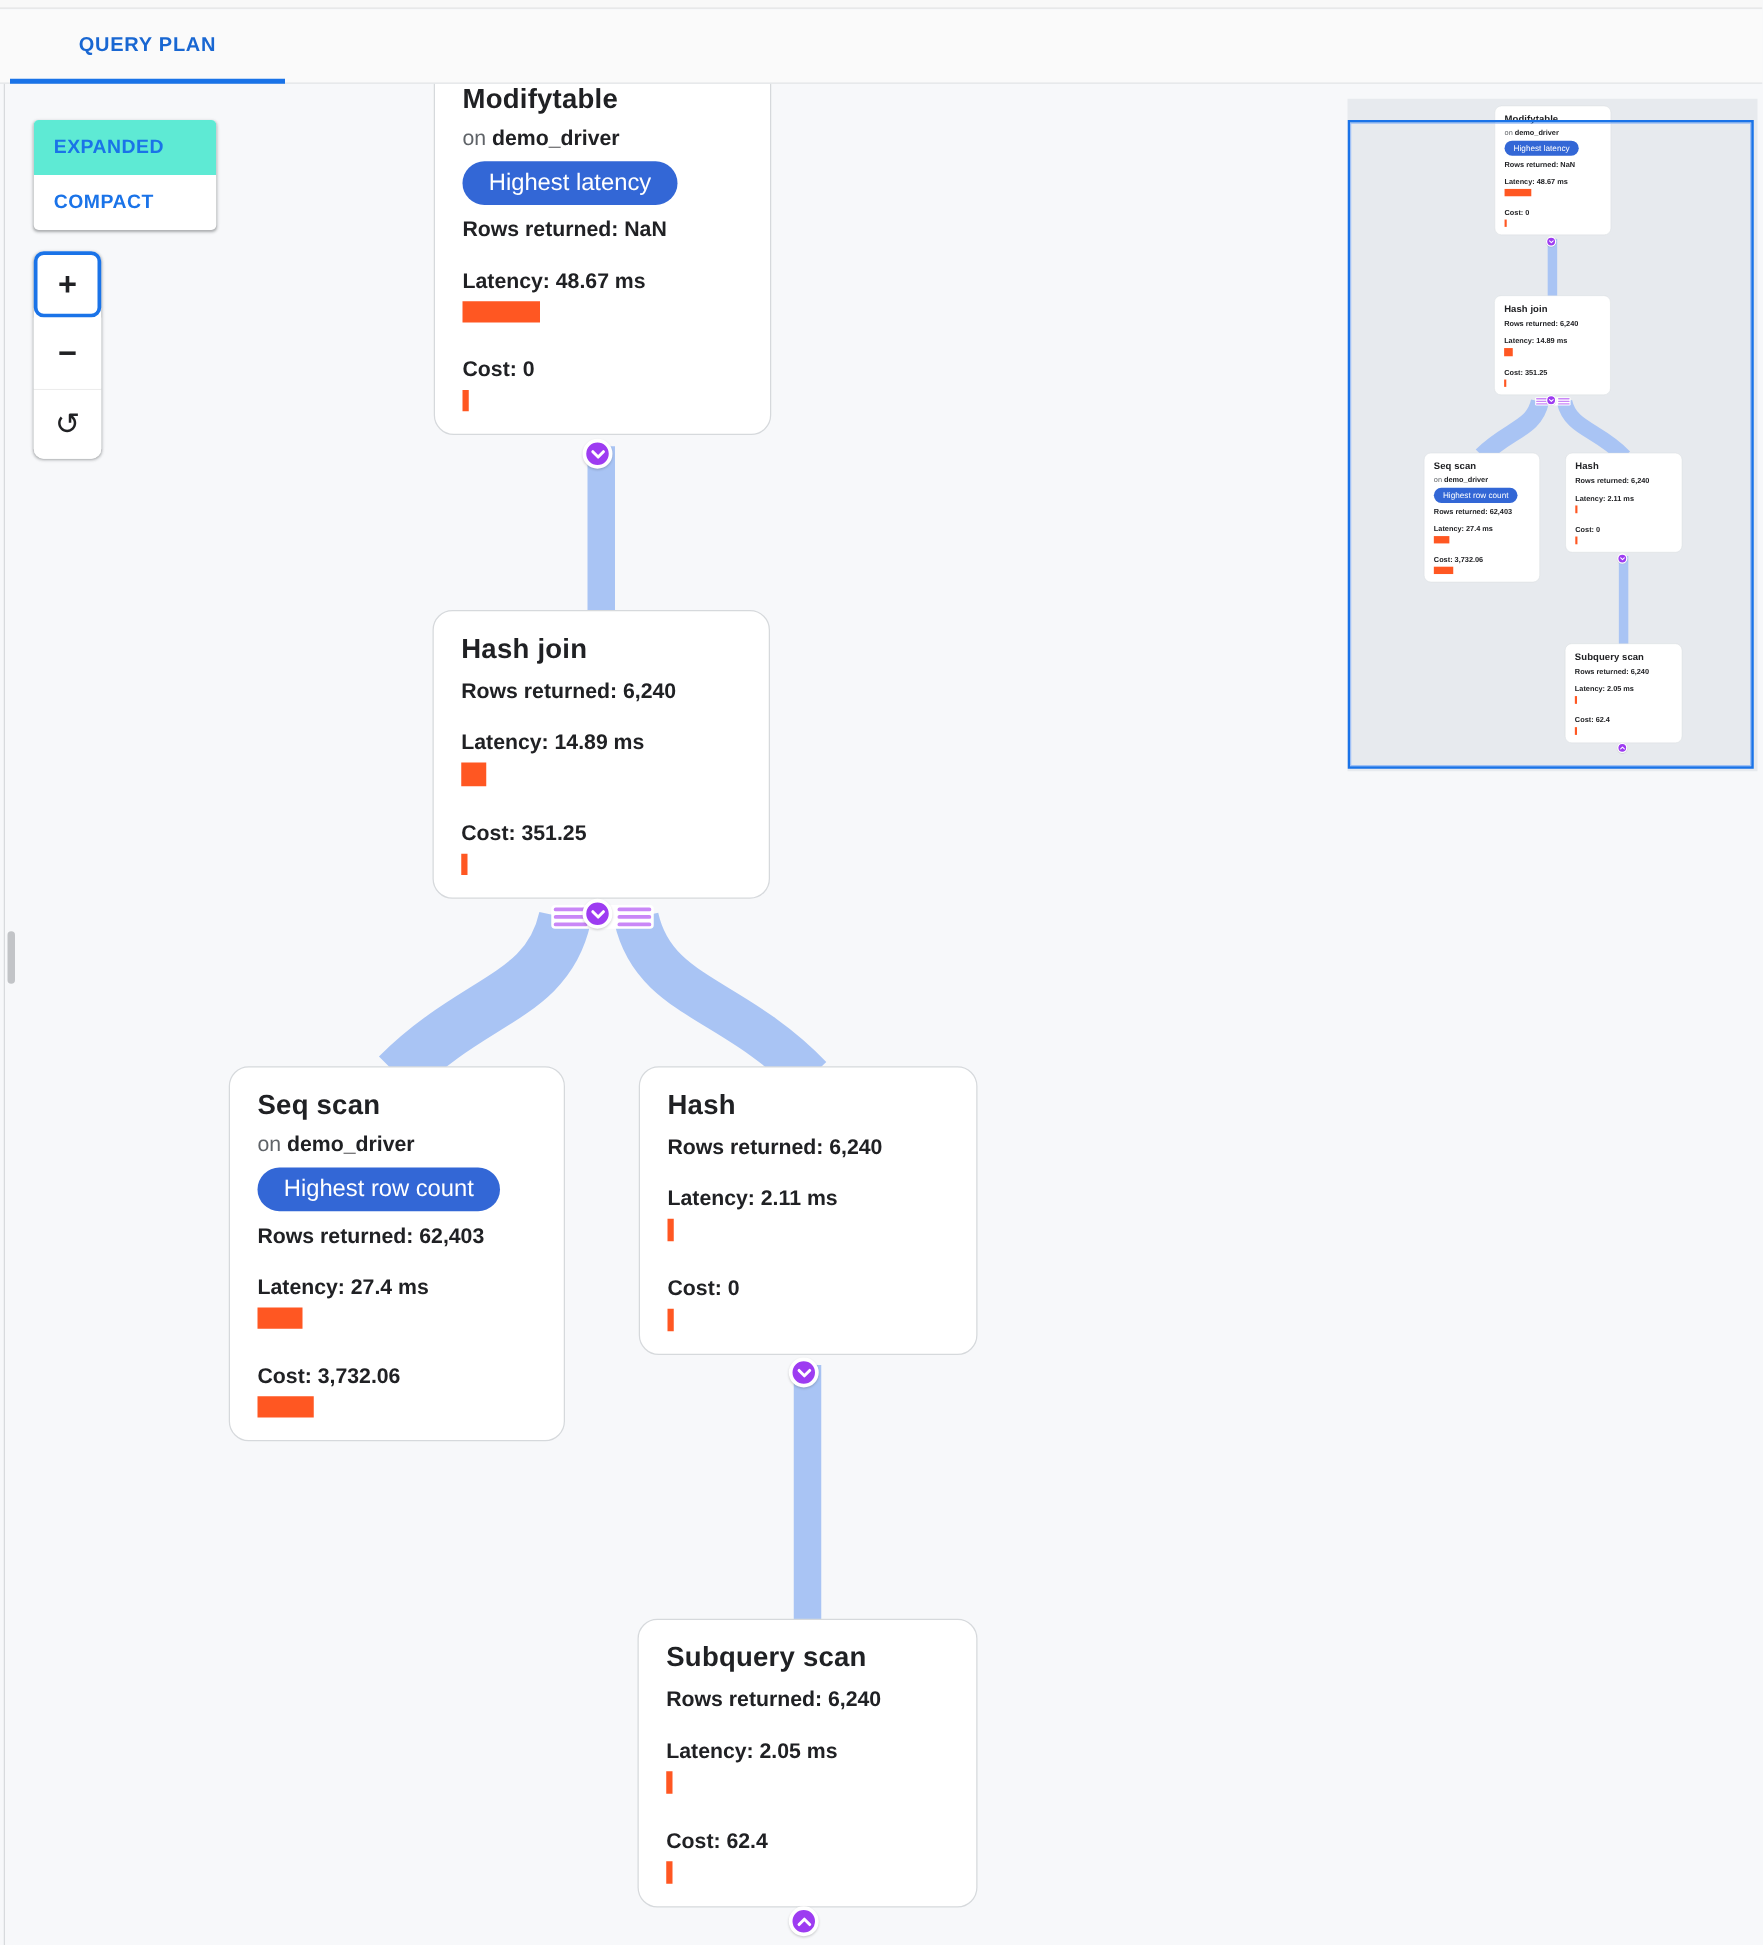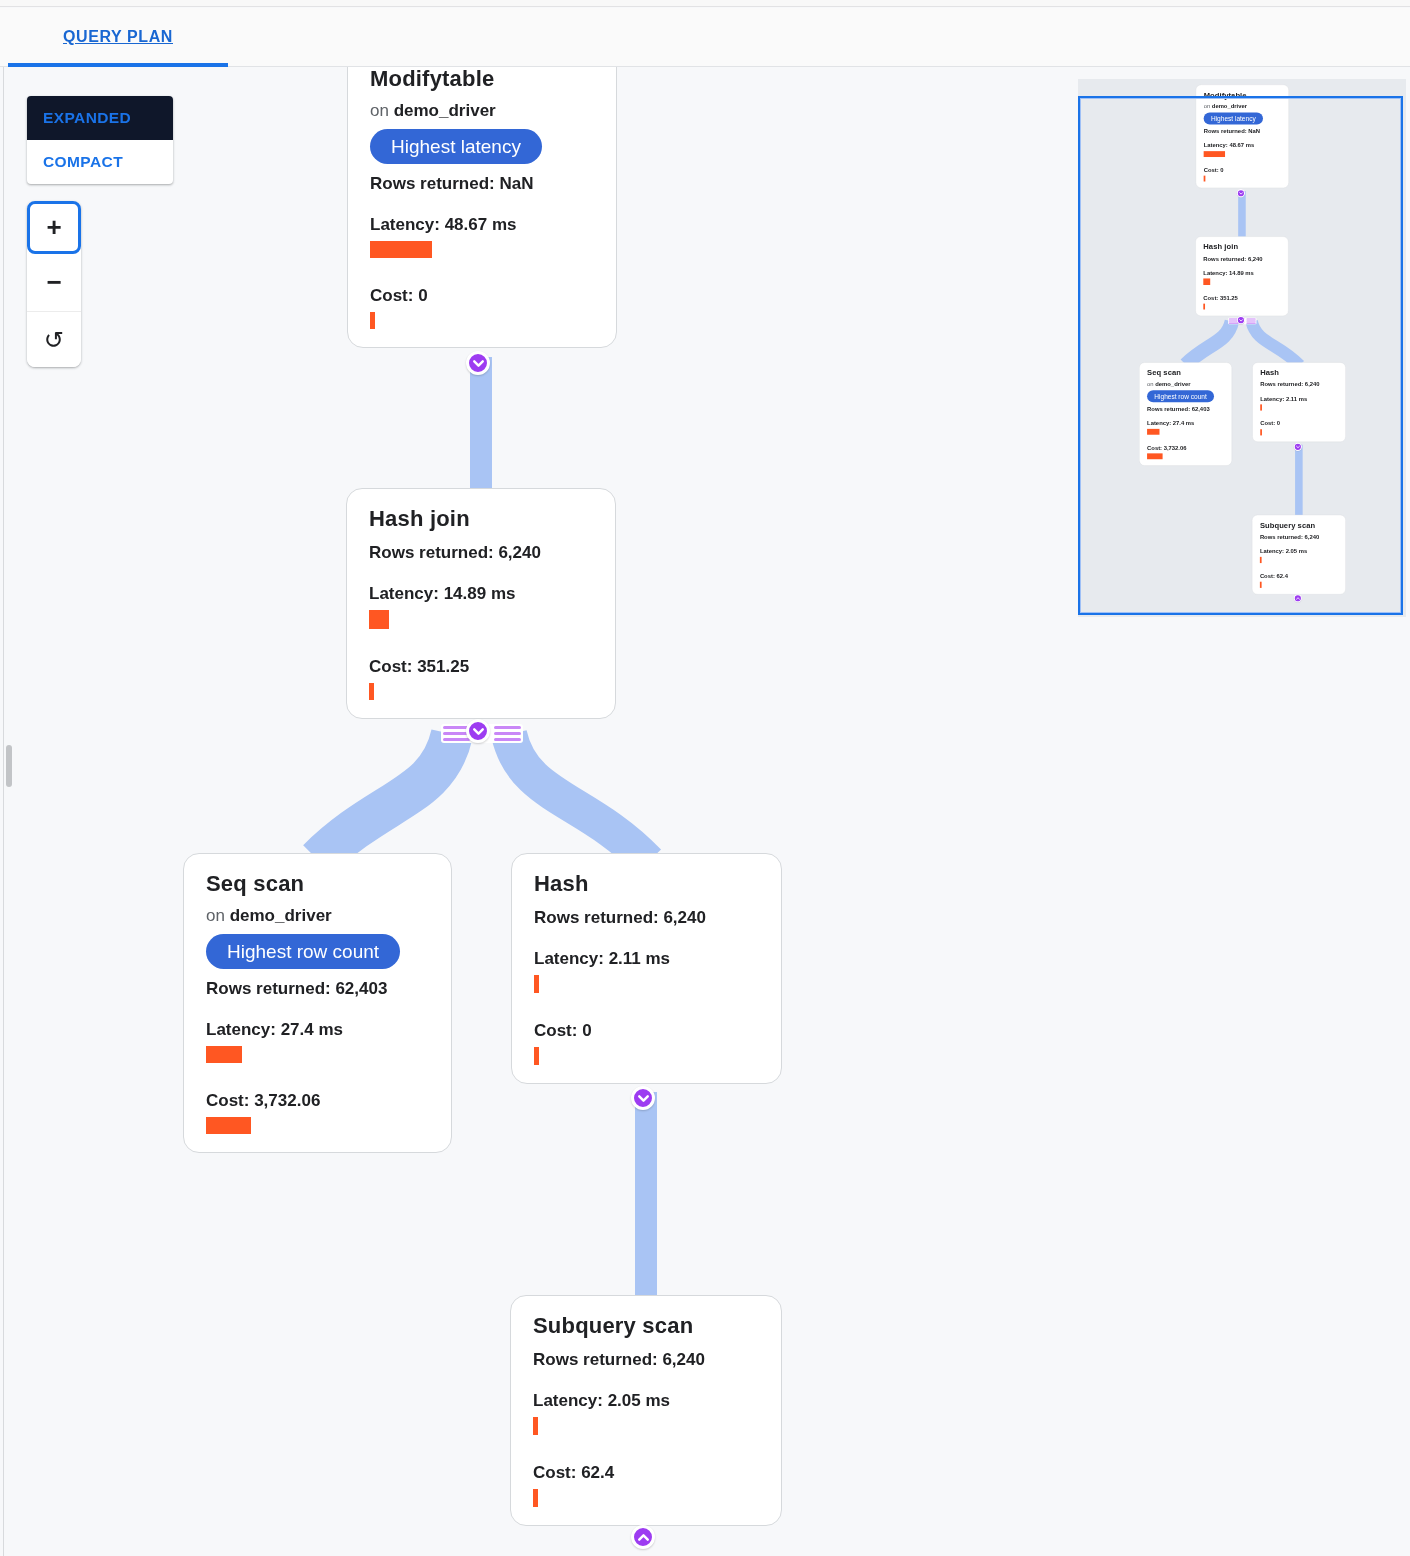--- a/index.html
+++ b/index.html
@@ -20,21 +20,21 @@
   }
   .tabbar {
     position:absolute; top:8px; left:0; right:0; height:59px;
     background:#fafafa; border-bottom:1px solid #e1e3e6; z-index:5;
     display:flex;
   }
   .tab {
     position:relative; height:100%; display:flex; align-items:center; justify-content:center;
     font-size:16px; font-weight:700; letter-spacing:.6px; color:#5f6368; cursor:pointer;
   }
-  .tab.t1 { width:220px; margin-left:8px; color:#1967d2;text-decoration:underline; }
+  .tab.t1 { width:220px; margin-left:8px; color:#1967d2; }
   .tab.t2 { width:218px; }
   .tab-underline {
     position:absolute; left:0; right:0; bottom:-1px; height:4px; background:#1a73e8;
   }
 
   
   .left-line { position:absolute; left:3px; top:9px; bottom:0; width:1px; background:#d8dadd; z-index:4; }
   .scroll-thumb {
     position:absolute; left:6px; top:745px; width:6px; height:42px;
     background:#c2c4c7; border-radius:3px; z-index:6;
@@ -43,21 +43,21 @@
   
   .view-toggle {
     position:absolute; left:27px; top:96px; width:146px; z-index:6;
     background:#fff; border-radius:4px; overflow:hidden;
     box-shadow:0 1px 2px rgba(60,64,67,.3), 0 1px 3px rgba(60,64,67,.15);
   }
   .view-toggle .opt {
     height:44px; display:flex; align-items:center; padding-left:16px;
     font-size:15.5px; font-weight:700; letter-spacing:.4px; color:#1a73e8; cursor:pointer;
   }
-  .view-toggle .opt.selected { background:#0f172a; }
+  .view-toggle .opt.selected { background:#5eead4; }
 
   
   .zoom-stack {
     position:absolute; left:27px; top:201px; width:54px; z-index:6;
     background:#fff; border-radius:8px;
     box-shadow:0 1px 2px rgba(60,64,67,.3), 0 1px 3px rgba(60,64,67,.15);
   }
   .zbtn {
     width:100%; height:56px; display:flex; align-items:center; justify-content:center;
     font-size:28px; font-weight:400; color:#202124; cursor:pointer; background:#fff;

